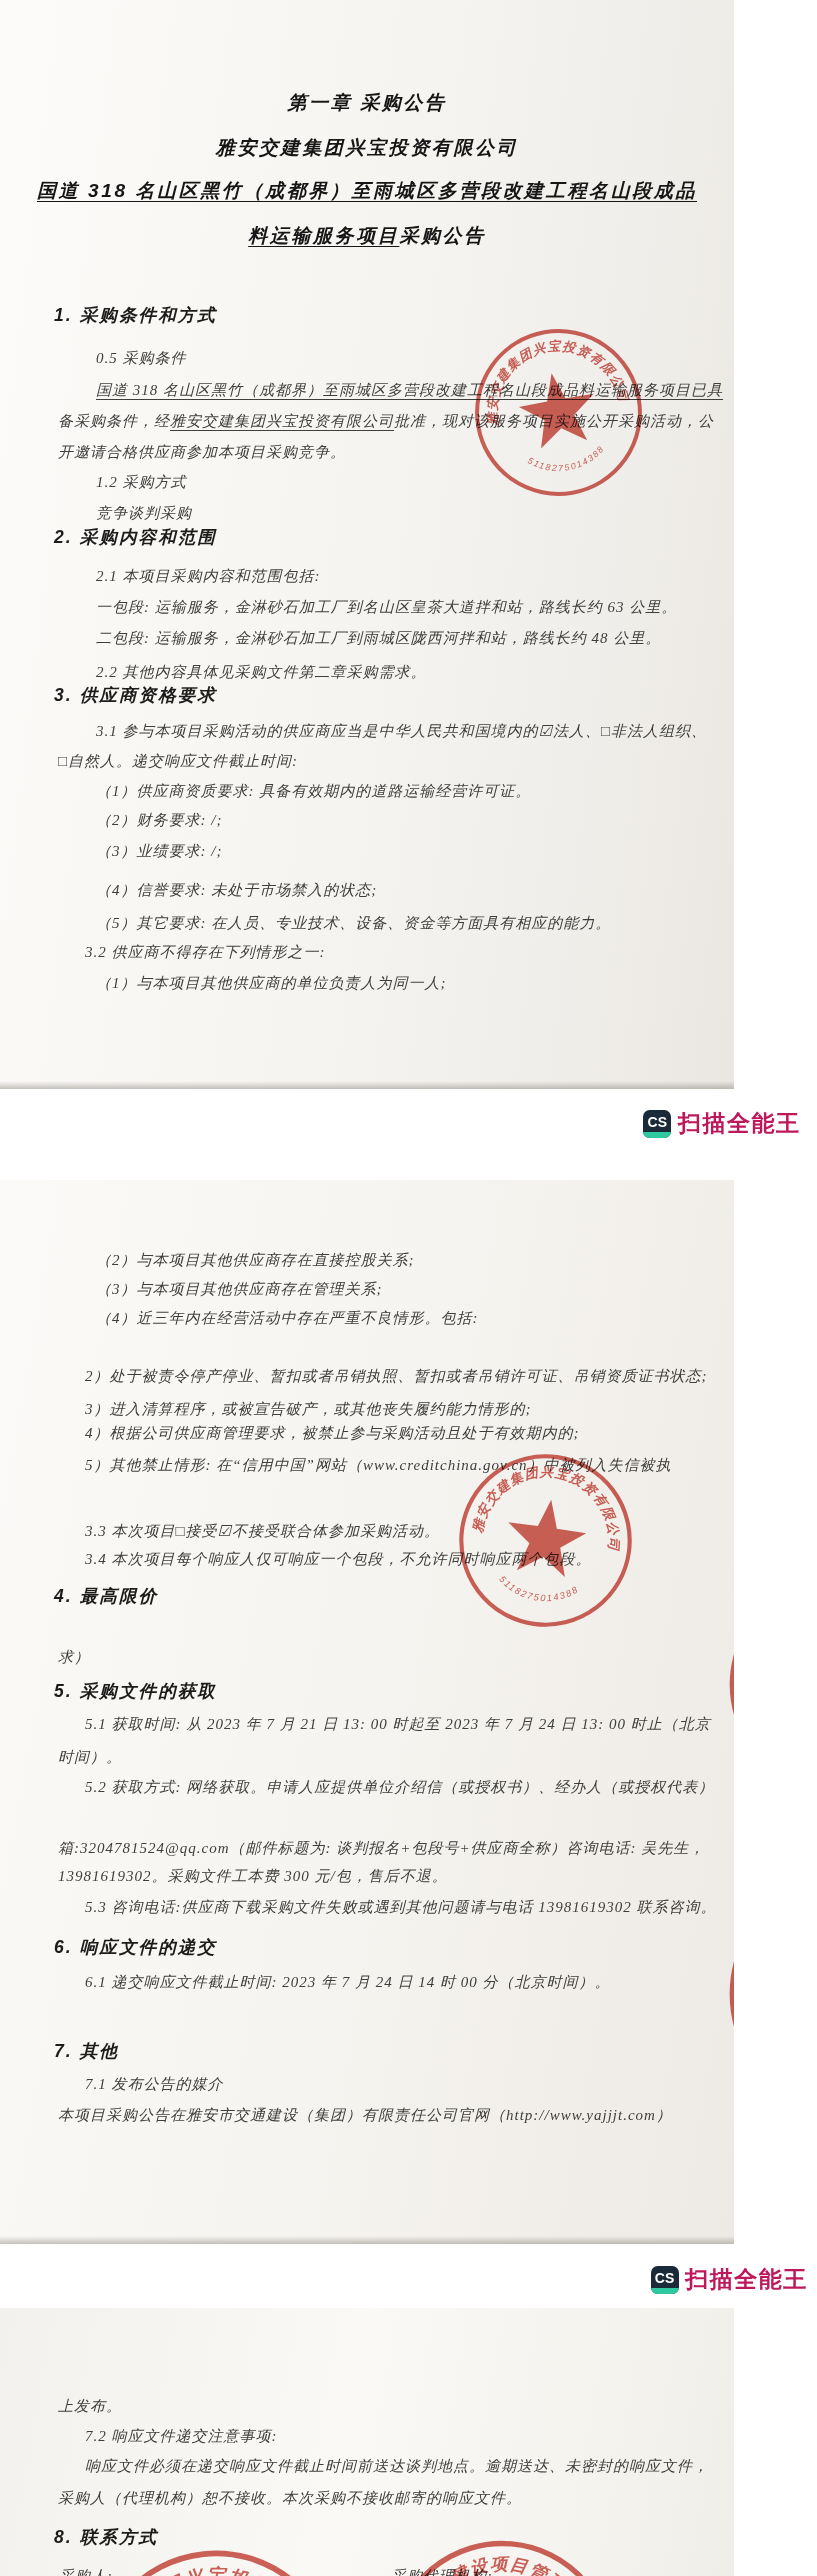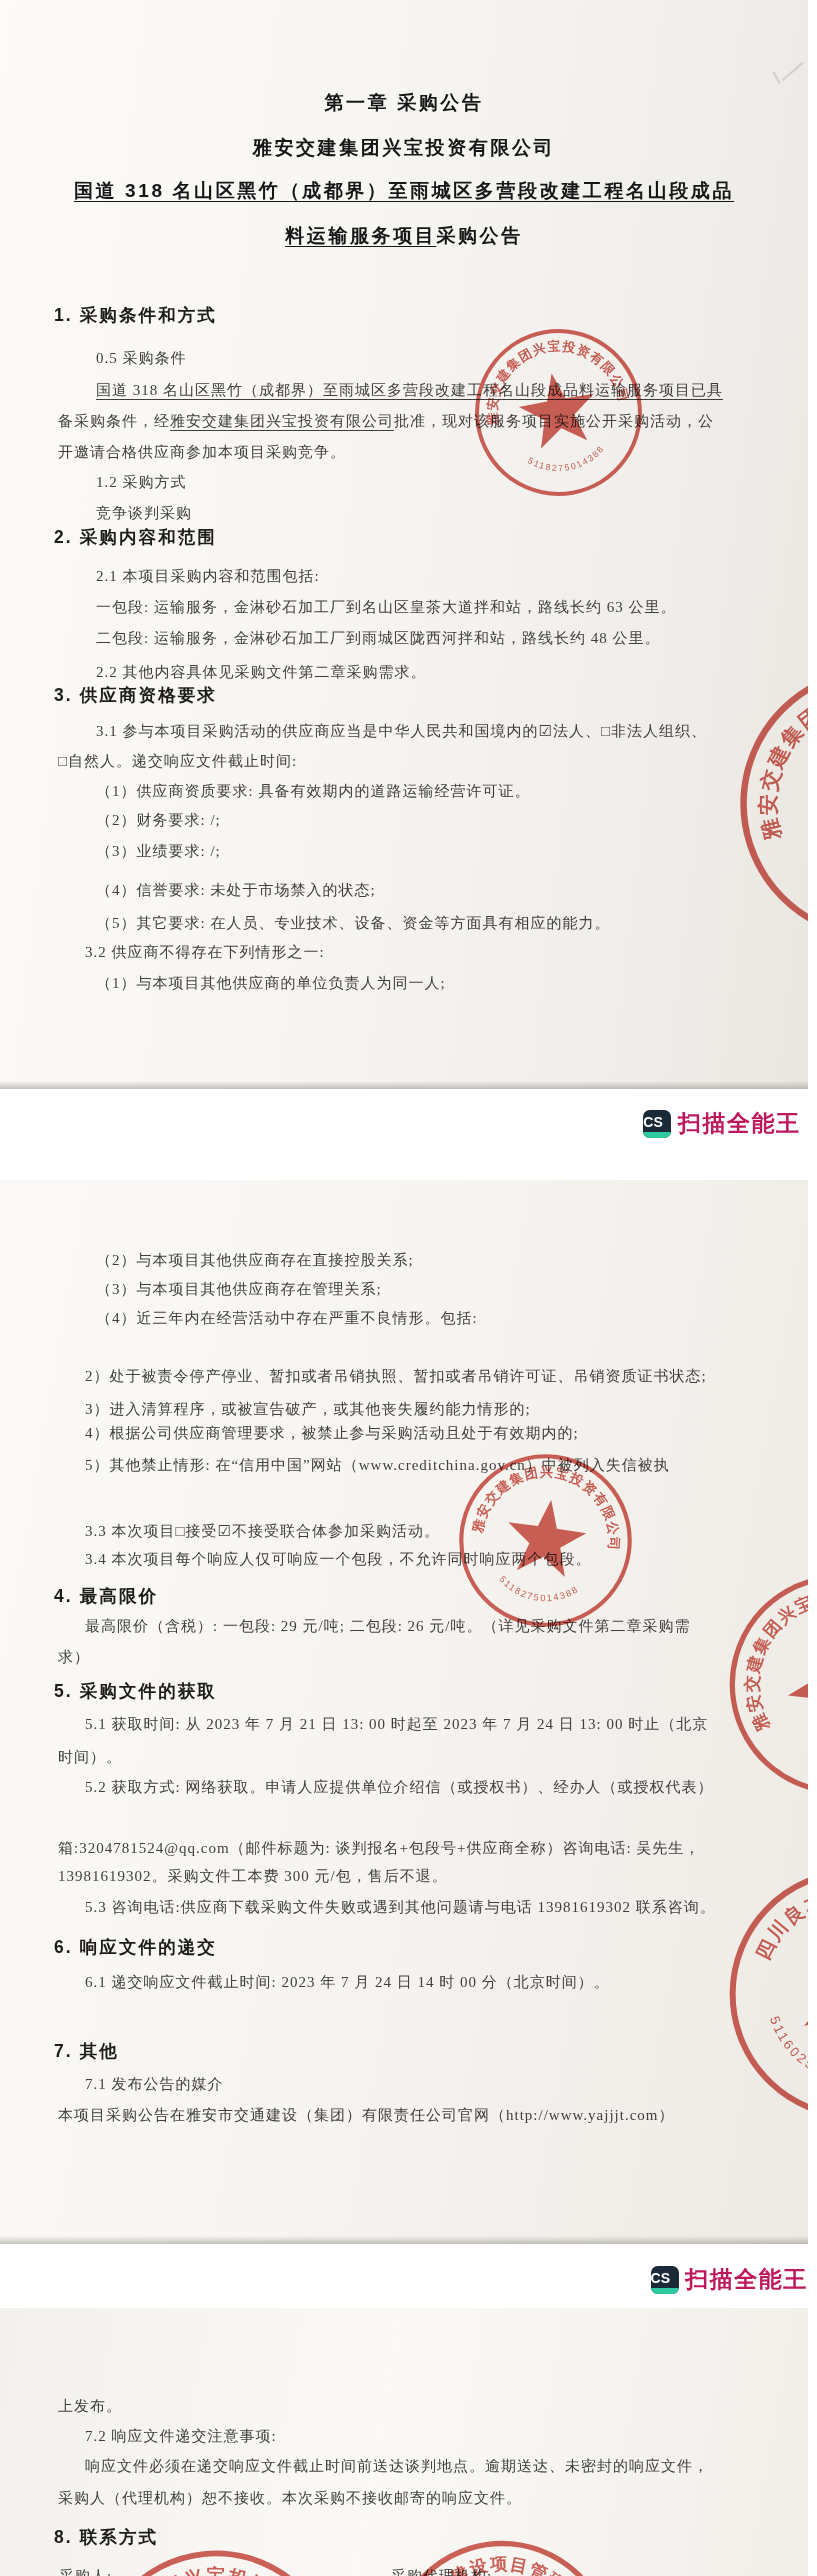--- a/index.html
+++ b/index.html
@@ -1,18 +1,18 @@
 <!DOCTYPE html>
 <html style="font-size:8.2px"><head>
 <meta charset="utf-8">
 <style>
   html,body{margin:0;padding:0;}
   body{width:818px;height:3470px;position:relative;background:#ffffff;
        font-family:"Liberation Serif","DejaVu Serif",serif;color:#3f3e3c;}
-  .page{position:absolute;left:0;width:808px;overflow:hidden;}
+  .page{position:absolute;left:0;width:734px;overflow:hidden;font-style:italic;}
   .page::after{content:"";position:absolute;left:0;right:0;bottom:0;height:8.2px;
        background:linear-gradient(to bottom,rgba(0,0,0,0),rgba(110,104,96,.38));}
   #page-1{top:0;height:1089px;
        background:linear-gradient(97deg,#fcfbf9 0%,#f7f5f2 45%,#f0eeea 78%,#eae7e2 100%);}
   #page-2{top:1180px;height:1064px;
        background:linear-gradient(100deg,#fbfaf8 0%,#f6f4f0 50%,#edeae5 100%);}
   #page-3{top:2308px;height:1092px;
        background:linear-gradient(100deg,#f3f1ed 0%,#faf9f6 40%,#f3f1ec 75%,#ece9e4 100%);}
   .ln{position:absolute;white-space:nowrap;font-size:15px;letter-spacing:1px;line-height:20.6px;}
   .ctr{left:0;width:100%;text-align:center;}
@@ -23,21 +23,21 @@
   .u{text-decoration:underline;text-underline-offset:4.1px;text-decoration-thickness:1px;}
   .seal{position:absolute;opacity:.8;mix-blend-mode:multiply;}
   .seal-ring{fill:none;stroke:#c43b30;stroke-width:9px;}
   .seal-star{fill:#c43b30;}
   .seal-text{font-size:29px;fill:#c43b30;letter-spacing:3px;font-weight:bold;
       font-family:"Liberation Sans","DejaVu Sans",sans-serif;}
   .seal-code{font-size:20px;fill:#c43b30;letter-spacing:4px;
       font-family:"Liberation Sans","DejaVu Sans",sans-serif;}
   .wm{position:absolute;display:flex;align-items:center;gap:6.7px;}
   .wm-badge{width:28px;height:28px;border-radius:6.7px;background:#1b2a38;position:relative;
-      display:flex;align-items:center;overflow:hidden;}
+      display:flex;align-items:center;justify-content:center;overflow:hidden;}
   .wm-badge b{color:#ffffff;font:800 14px "Liberation Sans","DejaVu Sans",sans-serif;
       letter-spacing:0;margin-top:-3.1px;}
   .wm-strip{position:absolute;left:0;right:0;bottom:0;height:5.2px;background:#2ec9a0;}
   .wm-label{font:800 23px "Liberation Sans","DejaVu Sans",sans-serif;color:#be185d;letter-spacing:1.5px;}
   .pencil{position:absolute;left:767px;top:56px;width:36px;height:46px;
       transform:rotate(14deg);opacity:.30;}
   .pencil i{position:absolute;background:#8a8a8a;display:block;}
   .pencil i:nth-child(1){left:3.1px;top:23px;width:13.4px;height:2.1px;transform:rotate(48deg);}
   .pencil i:nth-child(2){left:10.3px;top:13.4px;width:27px;height:2.1px;transform:rotate(-55deg);}
 </style>
@@ -115,21 +115,20 @@
   <div class="ln" style="top:99px;left:96px">（3）与本项目其他供应商存在管理关系;</div>
   <div class="ln" style="top:128px;left:96px">（4）近三年内在经营活动中存在严重不良情形。包括:</div>
   <div class="ln" style="top:186px;left:85px">2）处于被责令停产停业、暂扣或者吊销执照、暂扣或者吊销许可证、吊销资质证书状态;</div>
   <div class="ln" style="top:219px;left:85px">3）进入清算程序，或被宣告破产，或其他丧失履约能力情形的;</div>
   <div class="ln" style="top:243px;left:85px">4）根据公司供应商管理要求，被禁止参与采购活动且处于有效期内的;</div>
   <div class="ln" style="top:275px;left:85px">5）其他禁止情形: 在“信用中国”网站（www.creditchina.gov.cn）中被列入失信被执</div>
   <div class="ln" style="top:341px;left:85px">3.3 本次项目□接受☑不接受联合体参加采购活动。</div>
   <div class="ln" style="top:369px;left:85px">3.4 本次项目每个响应人仅可响应一个包段，不允许同时响应两个包段。</div>
 
   <div class="ln hd" style="top:406px;left:54px">4. 最高限价</div>
-  <div class="ln" style="top:436px;left:85px">最高限价（含税）: 一包段: 29 元/吨; 二包段: 26 元/吨。（详见采购文件第二章采购需</div>
   <div class="ln" style="top:467px;left:58px">求）</div>
 
   <div class="ln hd" style="top:501px;left:54px">5. 采购文件的获取</div>
   <div class="ln" style="top:534px;left:85px">5.1 获取时间: 从 2023 年 7 月 21 日 13: 00 时起至 2023 年 7 月 24 日 13: 00 时止（北京</div>
   <div class="ln" style="top:567px;left:58px">时间）。</div>
   <div class="ln" style="top:597px;left:85px">5.2 获取方式: 网络获取。申请人应提供单位介绍信（或授权书）、经办人（或授权代表）</div>
   <div class="ln" style="top:658px;left:58px">箱:3204781524@qq.com（邮件标题为: 谈判报名+包段号+供应商全称）咨询电话: 吴先生，</div>
   <div class="ln" style="top:686px;left:58px">13981619302。采购文件工本费 300 元/包，售后不退。</div>
   <div class="ln" style="top:717px;left:85px">5.3 咨询电话:供应商下载采购文件失败或遇到其他问题请与电话 13981619302 联系咨询。</div>
 

